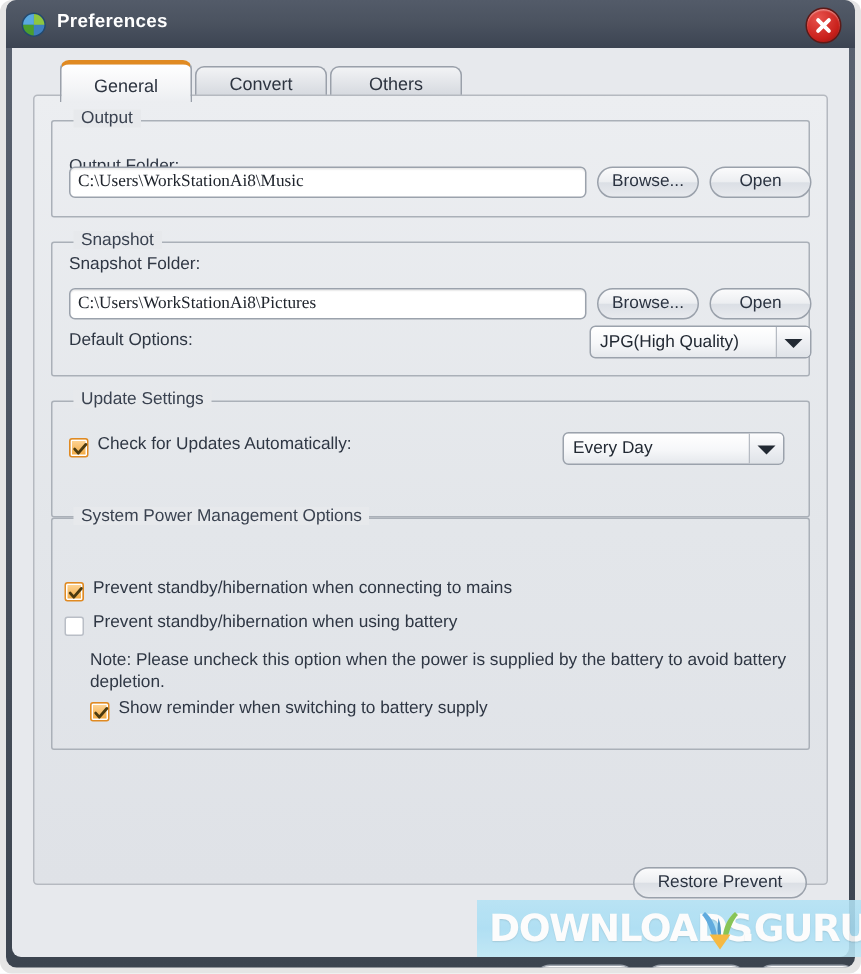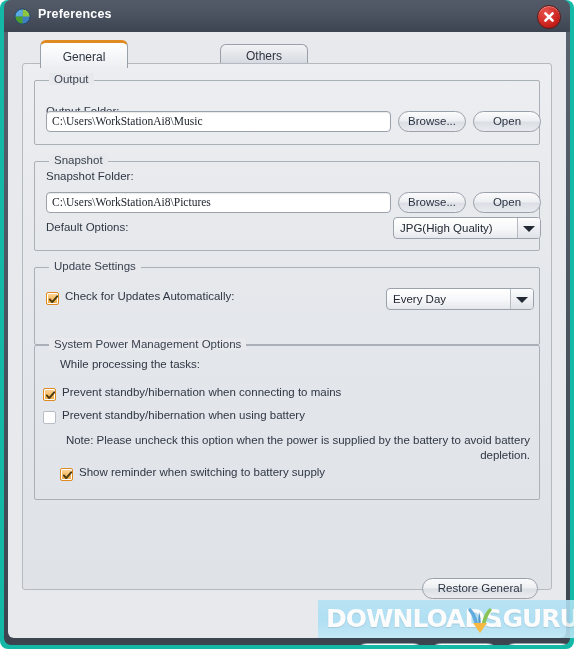--- a/index.html
+++ b/index.html
@@ -13,21 +13,21 @@
     font-family: "Liberation Sans", sans-serif;
     overflow: hidden;
   }
 
   
   .window {
     position: absolute;
     left: 0; top: 0;
     width: 574px; height: 649px;
     box-sizing: border-box;
-    background: #14b8a6;
+    background: #e5e5e5;
     border-radius: 8px;
     padding: 4px 4px 4px 4px;
   }
   .window-inner {
     position: absolute;
     left: 4px; top: 0px;
     width: 566px;
     height: 645px;
     border-radius: 7px;
     background: linear-gradient(#5a6270, #3c444f);
@@ -239,21 +239,20 @@
     white-space: nowrap;
     cursor: default;
   }
 
   .note {
     position: absolute;
     font-size: 11.5px;
     color: #2f3744;
     line-height: 15px;
     width: 470px;
-    text-align: right;
   }
 
   
   .bottombar { position: absolute; left: 0; top: 0; width: 558px; height: 606px; pointer-events: none; }
   .bottombar .btn { pointer-events: auto; }
 
   
   .watermark {
     position: absolute;
     left: 318px; top: 600px;
@@ -298,20 +297,21 @@
         <svg width="14" height="14" viewBox="0 0 14 14">
           <path d="M3.4 3.4 L10.6 10.6 M10.6 3.4 L3.4 10.6" stroke="#ffffff" stroke-width="2.6" stroke-linecap="round"></path>
         </svg>
       </div>
     </div>
 
     <div class="client">
 
       <div class="tabstrip">
         <div class="tab tab1 active">General</div>
+        <div class="tab tab2">Convert</div>
         <div class="tab tab3">Others</div>
       </div>
 
       <div class="tabpage">
 
         <div class="group" style="left:11px; top:16px; width:506px; height:65px;">
           <span class="legend">Output</span>
           <span class="lbl" style="left:11px; top:8px;margin-top:16px;">Output Folder:</span>
           <div class="textfield" style="left:11px; top:30px; width:345px;">C:\Users\WorkStationAi8\Music</div>
           <div class="btn" style="left:363px; top:30px; width:68px;">Browse...</div>
@@ -339,32 +339,31 @@
 
           <div class="cbrow" style="left:11px; top:24px;">
             <span class="cbox on">
               <svg width="11" height="11" viewBox="0 0 11 11">
                 <path d="M1.8 5.4 L4.2 8.1 L9.2 2.3" fill="none" stroke="#4b3a10" stroke-width="1.9" stroke-linecap="round" stroke-linejoin="round"></path>
               </svg>
             </span>
             <span class="cbtext">Check for Updates Automatically:</span>
           </div>
 
-          <div class="combo" style="left:351px; top:20px; width:148px;">
+          <div class="combo" style="left:340px; top:20px; width:148px;">
             <span class="cval">Every Day</span>
             <span class="carrow">
                 <i></i>
               </span>
           </div>
         </div>
 
         <div class="group" style="left:11px; top:281px; width:506px; height:155px;padding-left:36px;">
           <span class="legend">System Power Management Options</span>
 
-          <span class="lbl" style="left:25px; top:12px;">While processing the tasks:</span>
 
           <div class="cbrow" style="left:8px; top:42px;">
             <span class="cbox on">
               <svg width="11" height="11" viewBox="0 0 11 11">
                 <path d="M1.8 5.4 L4.2 8.1 L9.2 2.3" fill="none" stroke="#4b3a10" stroke-width="1.9" stroke-linecap="round" stroke-linejoin="round"></path>
               </svg>
             </span>
             <span class="cbtext">Prevent standby/hibernation when connecting to mains</span>
           </div>
 
@@ -381,21 +380,21 @@
                 <path d="M1.8 5.4 L4.2 8.1 L9.2 2.3" fill="none" stroke="#4b3a10" stroke-width="1.9" stroke-linecap="round" stroke-linejoin="round"></path>
               </svg>
             </span>
             <span class="cbtext">Show reminder when switching to battery supply</span>
           </div>
         </div>
 
       </div>
 
       <div class="bottombar">
-        <div class="btn" style="left:414px; top:546px; width:116px;">Restore General</div>
+        <div class="btn" style="left:414px; top:546px; width:116px;">Restore Prevent</div>
         <div class="btn" style="left:348px; top:611px; width:68px;">OK</div>
         <div class="btn" style="left:422px; top:611px; width:68px;">Cancel</div>
         <div class="btn" style="left:496px; top:611px; width:68px;">Apply</div>
       </div>
 
     </div>
   </div>
 </div>
 
 <div class="watermark">

